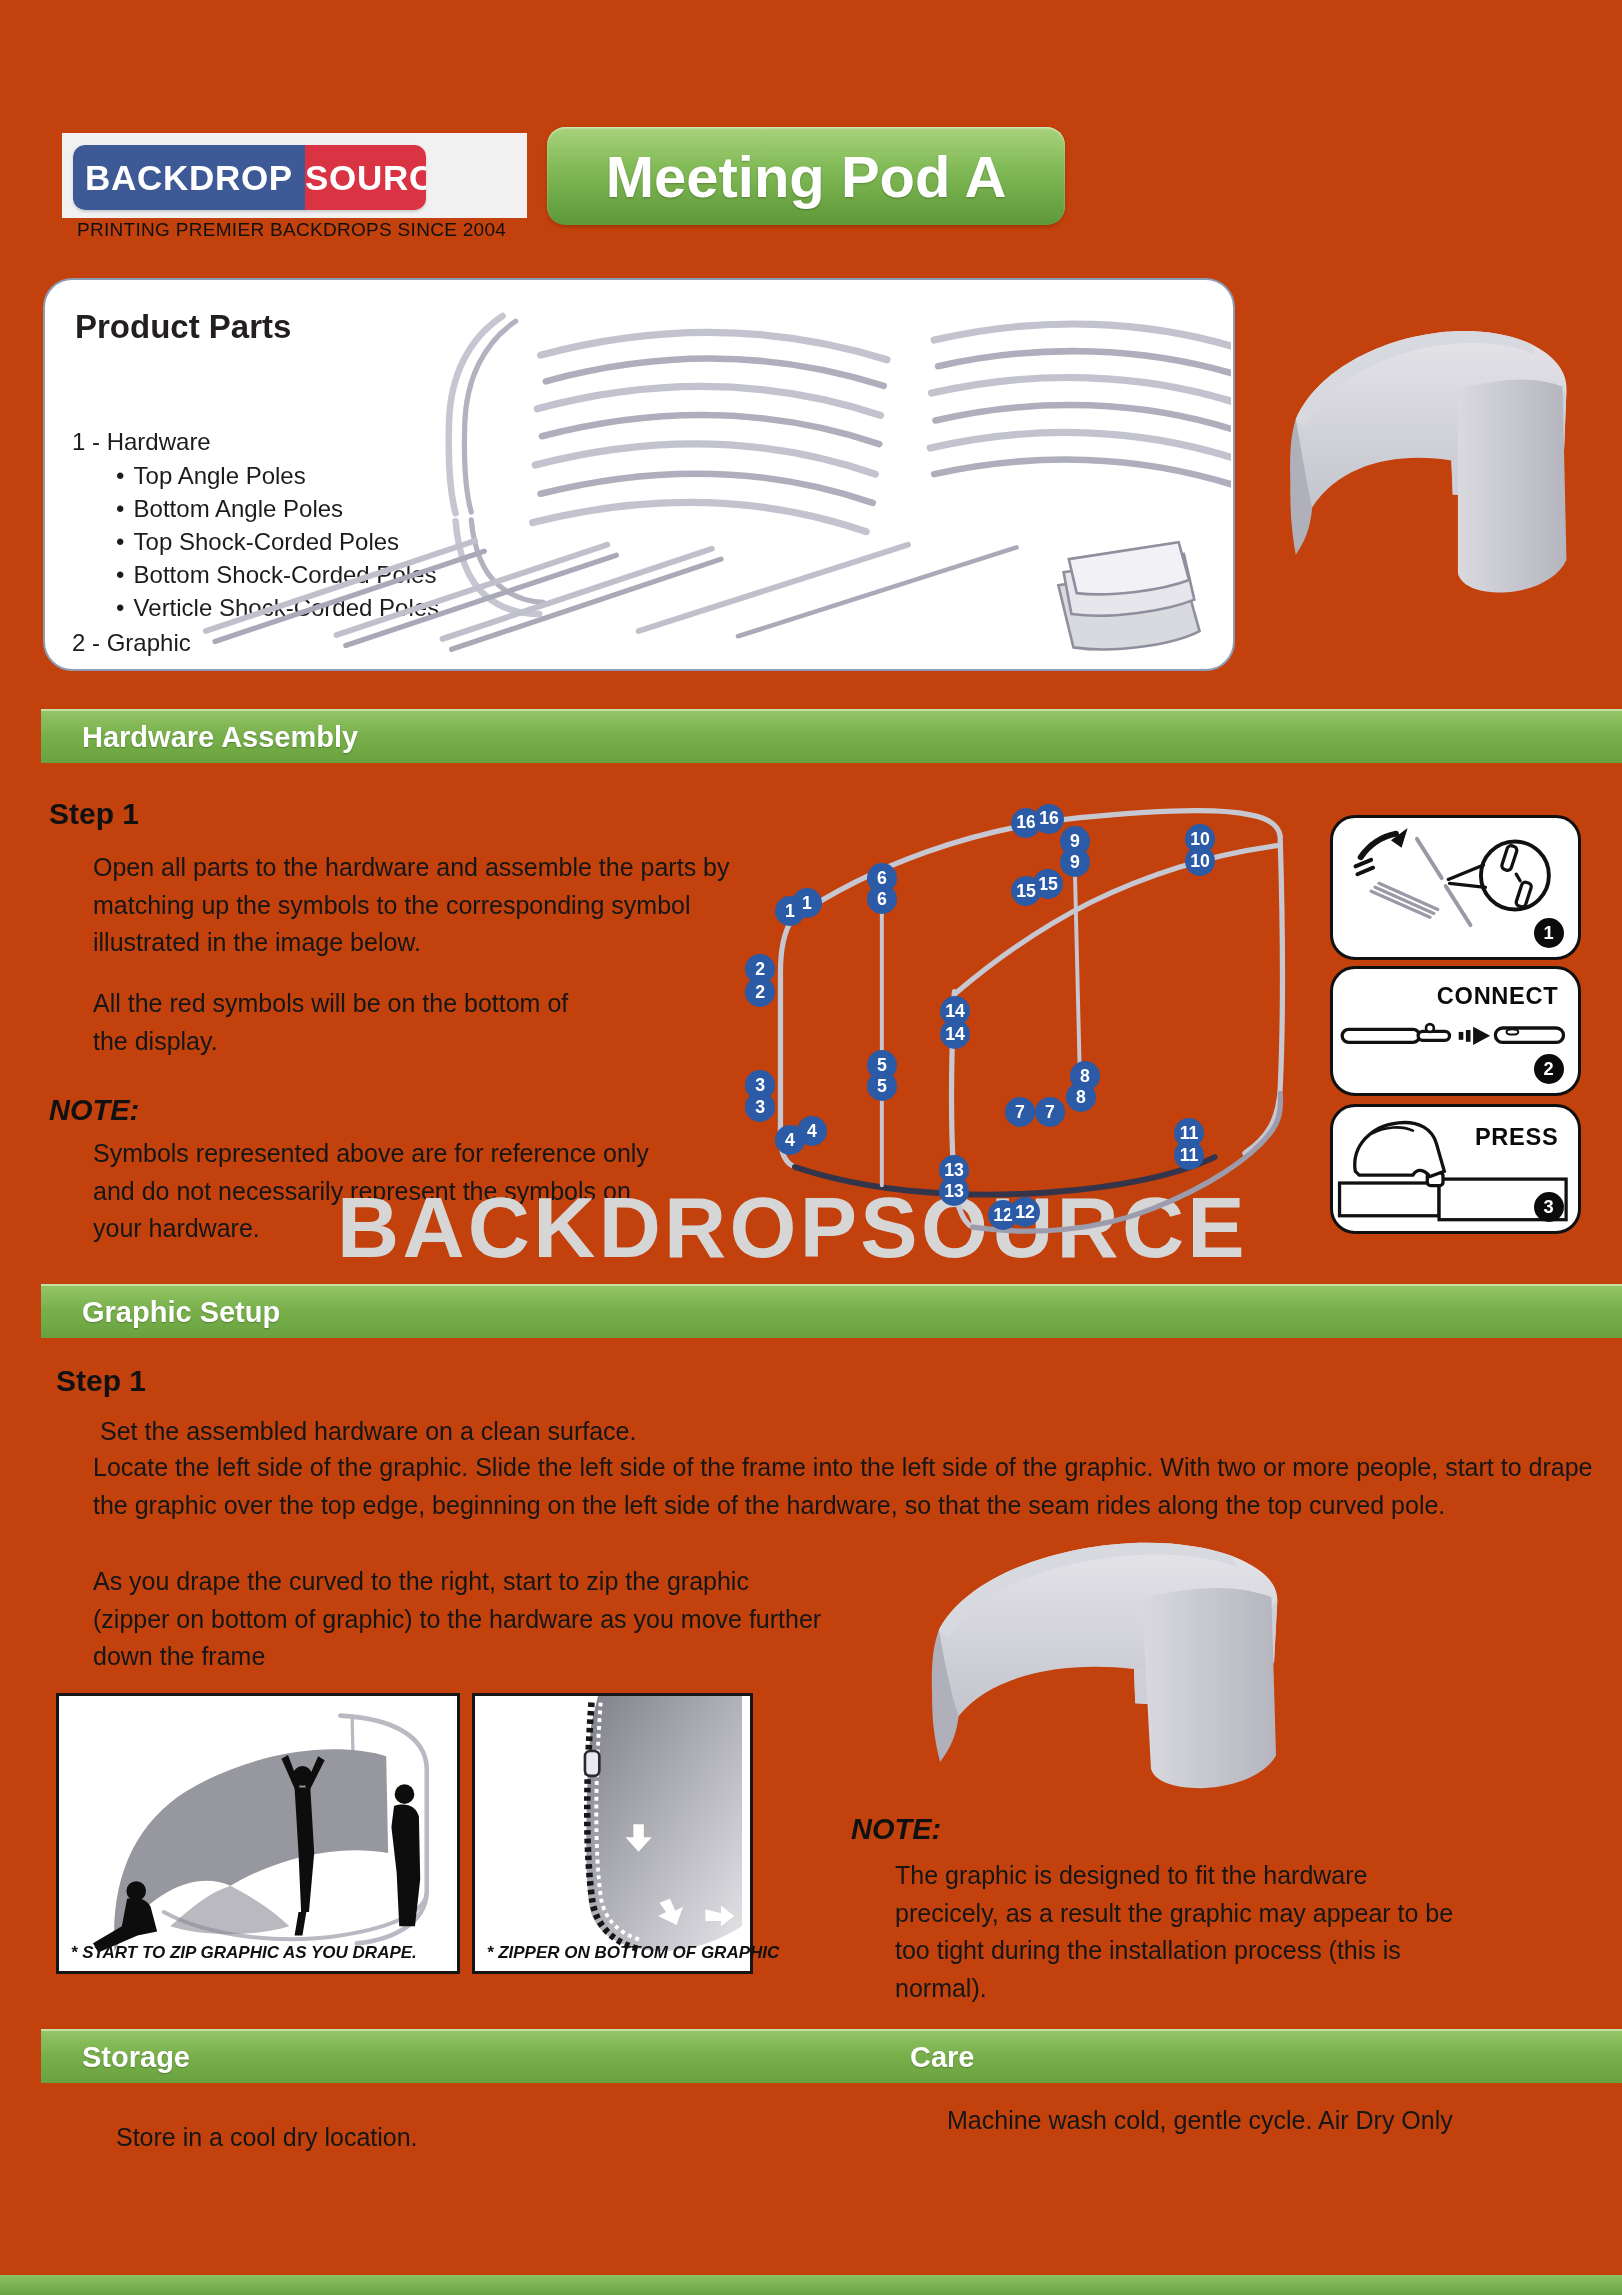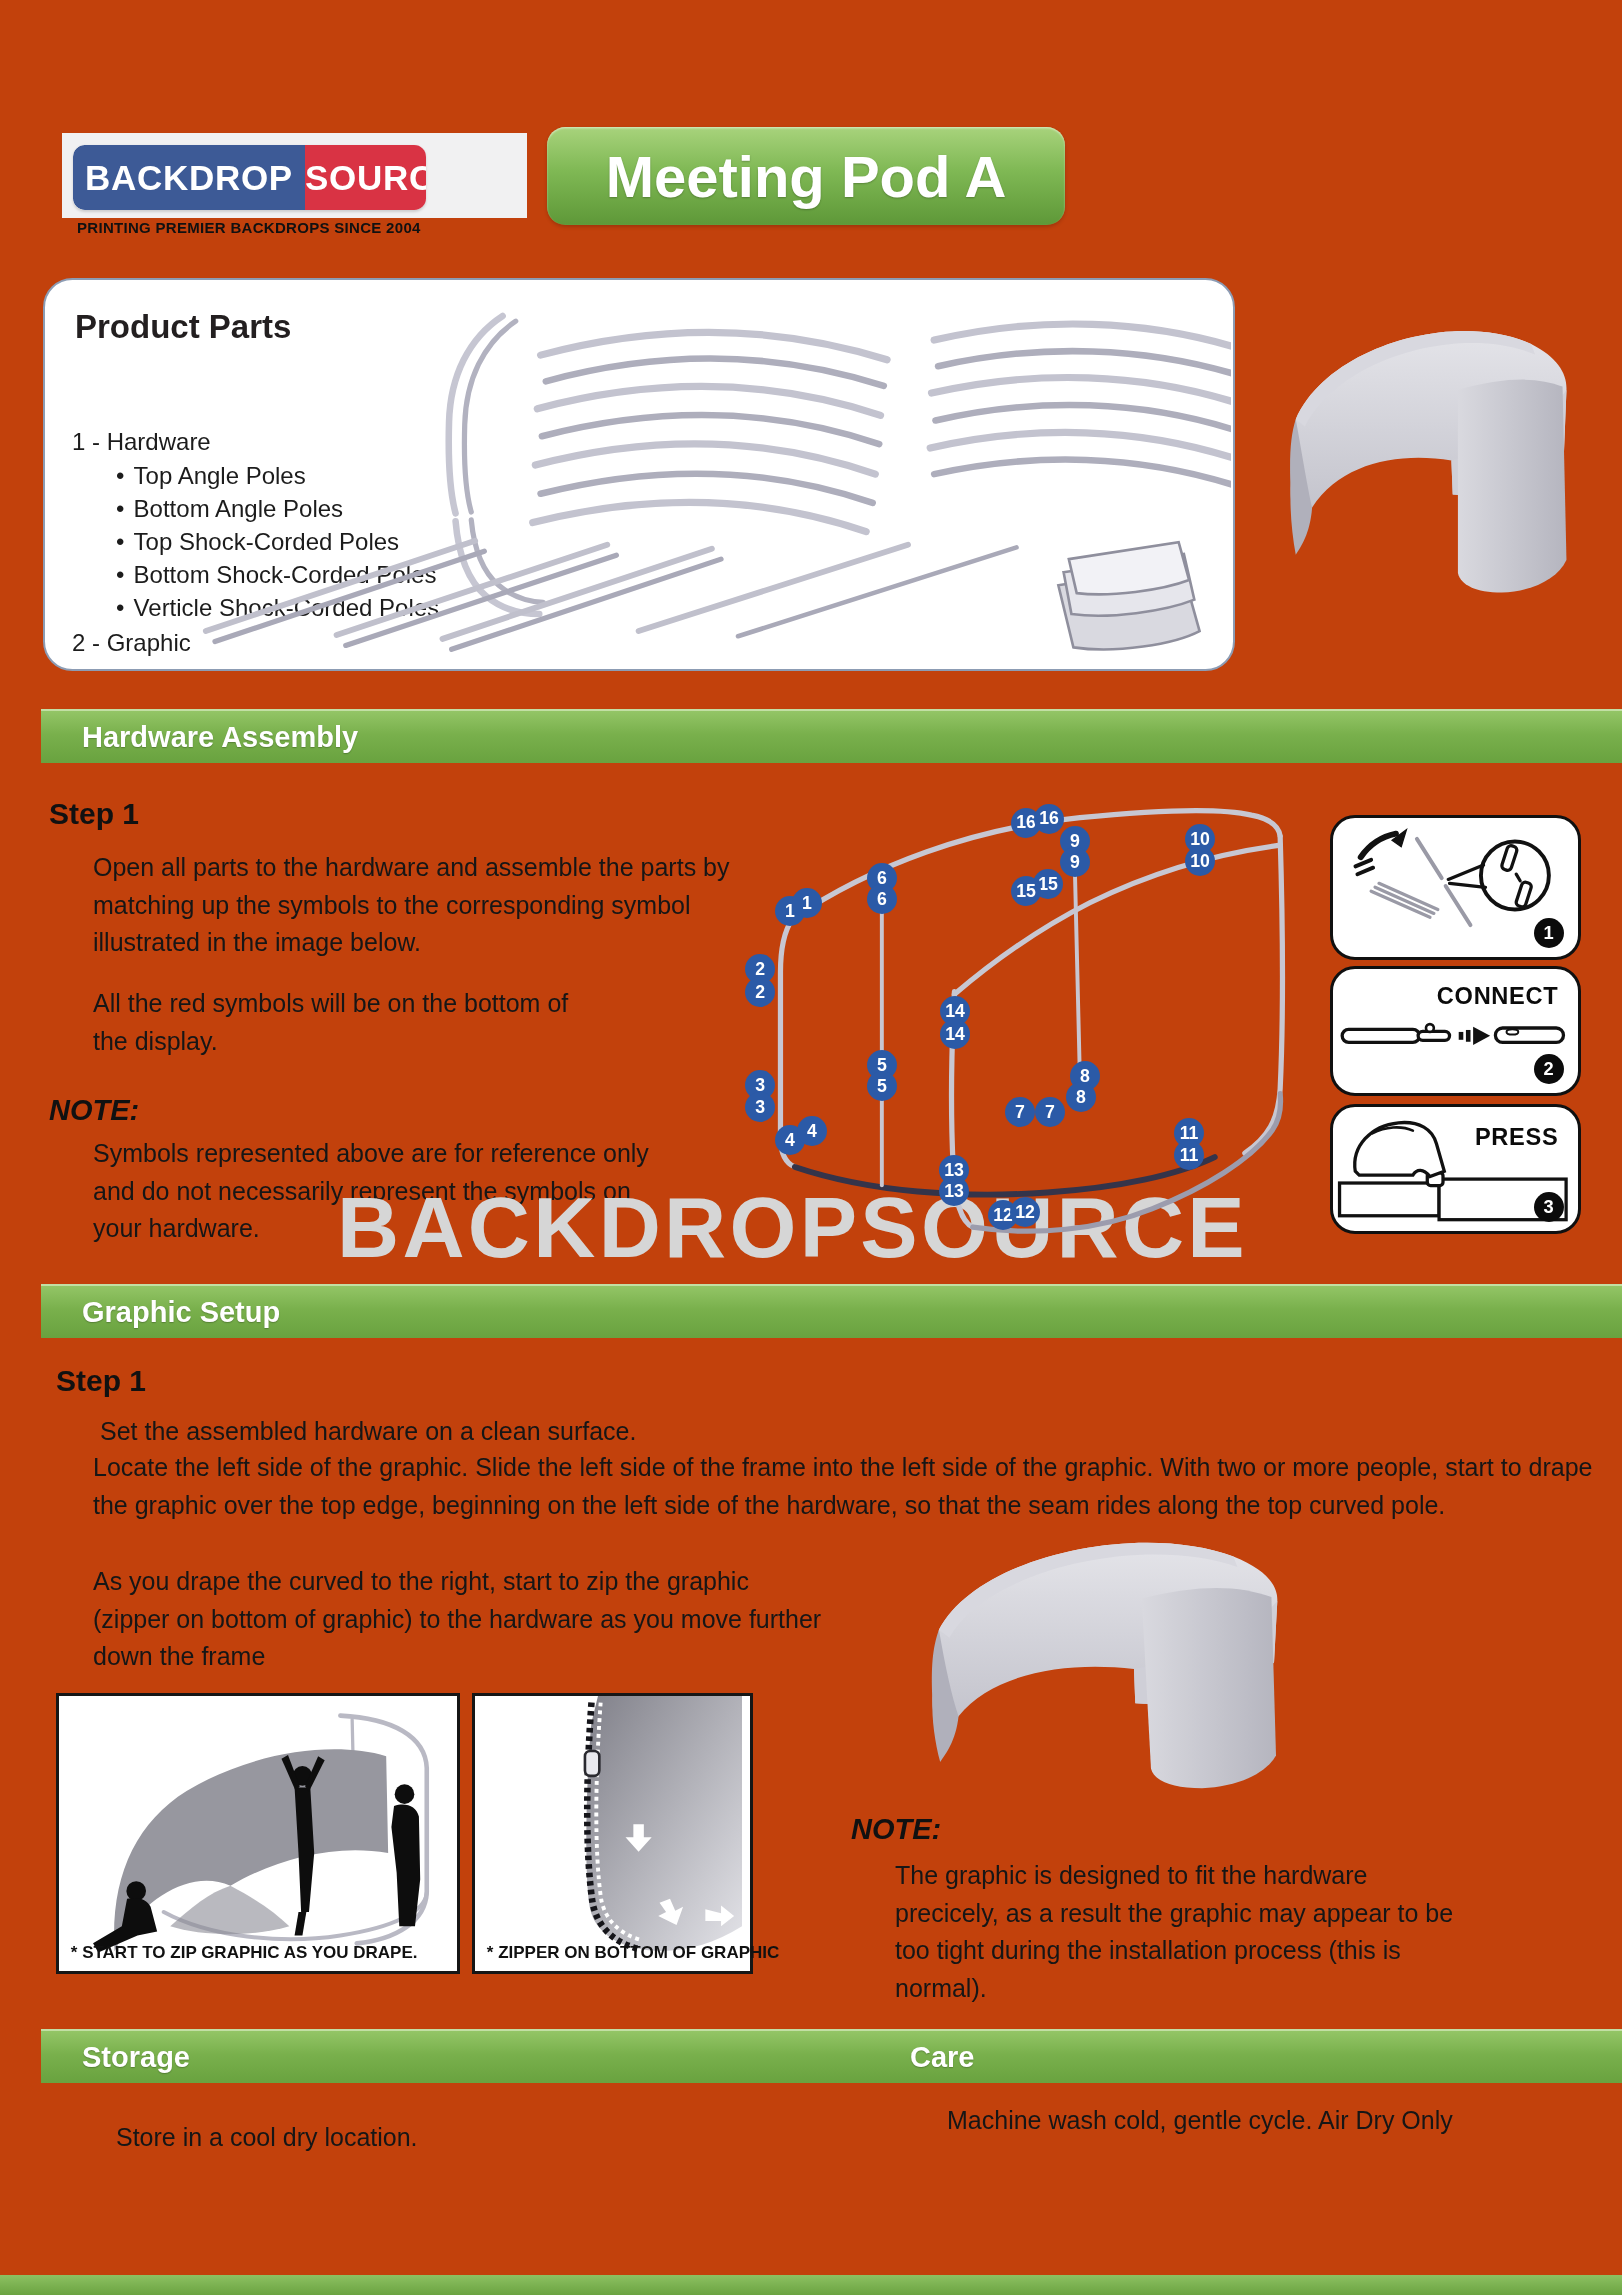--- a/index.html
+++ b/index.html
@@ -6,21 +6,21 @@
   body{font-family:"Liberation Sans", sans-serif;color:#1c1c1c;}
   #page{position:relative;width:1623px;height:2295px;background:#c2410c;overflow:hidden;}
   .abs{position:absolute;}
 
   
   #logo-panel{left:62px;top:133px;width:465px;height:85px;background:#f1f1f2;}
   #logo-box{left:73px;top:145px;width:353px;height:65px;display:flex;border-radius:11.8px;overflow:hidden;box-shadow:0 1.3px 2.6px rgba(0,0,0,.15);}
   .logo-half{display:flex;align-items:center;justify-content:center;font-weight:bold;font-size:35px;color:#fff;letter-spacing:0.7px;}
   #logo-left{background:#3d5a96;flex:0 0 232px;border-radius:11.8px 0 0 11.8px;}
   #logo-right{background:#d93344;flex:1;}
-  #logo-tagline{left:77px;top:219px;width:419px;font-size:15px;color:#111;letter-spacing:0.3px;white-space:nowrap;font-weight:bold;}
+  #logo-tagline{left:77px;top:219px;width:419px;font-size:19px;color:#111;letter-spacing:0.3px;white-space:nowrap;}
   #title-pill{left:547px;top:127px;width:518px;height:98px;border-radius:18.3px;
      background:linear-gradient(180deg,#a8d37c 0%,#7fb854 45%,#5e9838 100%);
      display:flex;align-items:center;justify-content:center;
      box-shadow:inset 0 1.3px 2px rgba(255,255,255,.5), 0 2px 3.9px rgba(0,0,0,.18);}
   #title-pill span{color:#fff;font-weight:bold;font-size:58px;text-shadow:0 1.3px 2px rgba(0,0,0,.25);}
 
   
   #parts-box{left:43px;top:278px;width:1188px;height:389px;border:2.6px solid #8c9cb4;border-radius:29.4px;background:#fff;}
   #parts-heading{left:75px;top:308px;font-size:33px;font-weight:bold;color:#231f20;}
   #parts-list{left:72px;top:425px;font-size:24px;line-height:33px;}
@@ -72,21 +72,21 @@
   #gs-p1{left:56px;top:1413px;width:785px;}
   #gs-p2{left:49px;top:1449px;width:1528px;}
   #gs-p3{left:49px;top:1563px;width:739px;}
   #gs-note-label{left:851px;top:1813px;}
   #gs-note{left:851px;top:1857px;width:576px;}
 
   
   .figure-box{background:#fff;border:3.9px solid #161616;}
   #figure-drape{left:56px;top:1693px;width:398px;height:275px;}
   #figure-zipper{left:472px;top:1693px;width:275px;height:275px;}
-  .figure-caption{position:absolute;left:11.8px;bottom:7.9px;font-size:17px;font-weight:bold;color:#111;white-space:nowrap;}
+  .figure-caption{position:absolute;left:11.8px;bottom:7.9px;font-size:17px;font-style:italic;font-weight:bold;color:#111;white-space:nowrap;}
 
   #storage-text{left:72px;top:2119px;}
   #care-text{left:903px;top:2102px;}
 
   #footer-bar{left:0;top:2275px;width:1623px;height:20px;
      background:linear-gradient(180deg,#8dc162 0%,#6aa341 100%);}
 
   .podsvg{z-index:0;}
 </style>
 </head>

